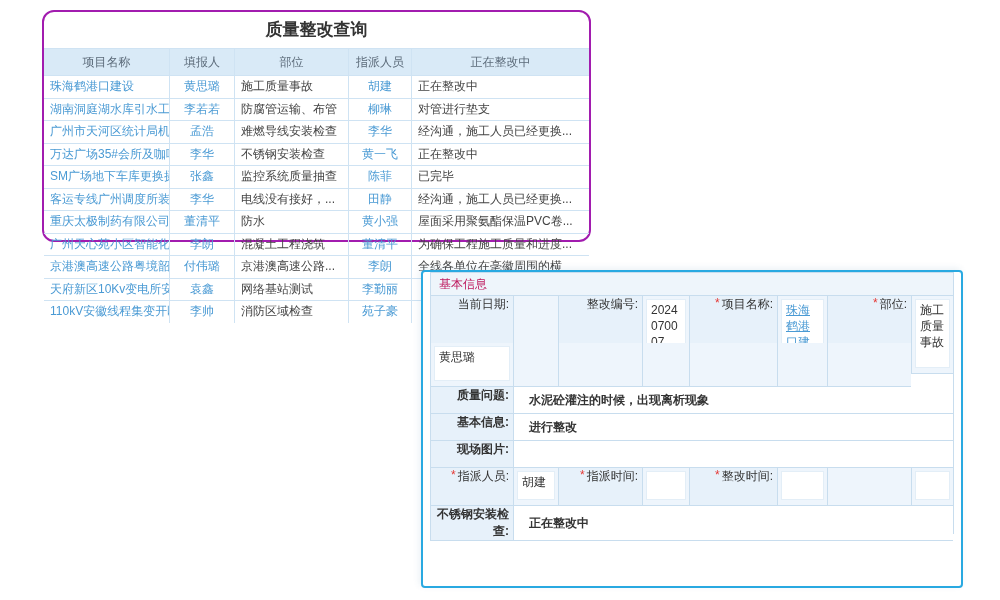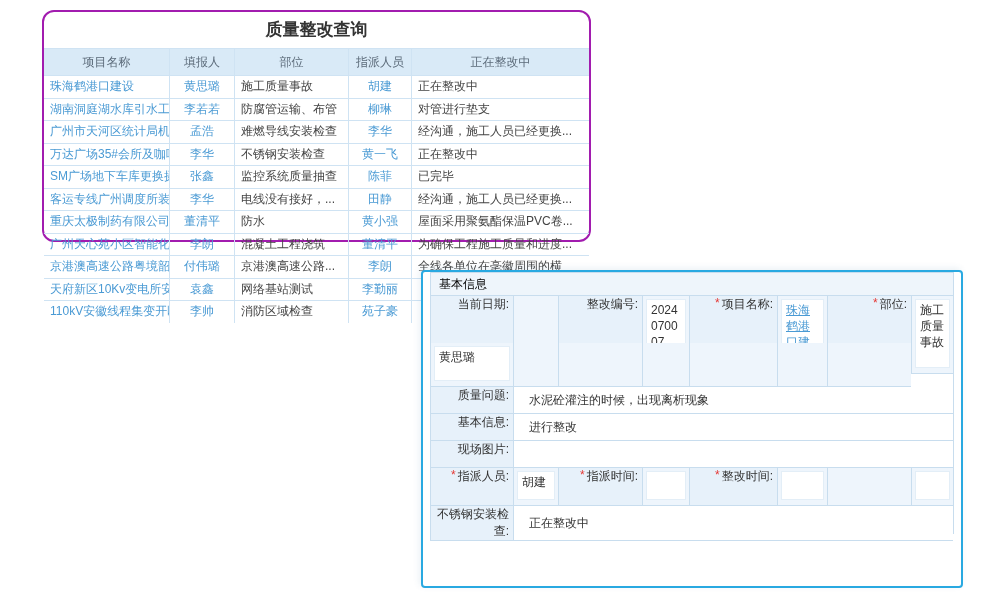--- a/index.html
+++ b/index.html
@@ -19,25 +19,25 @@
   .cell-left{padding-left:6px;color:#444;}
   .cell-center{justify-content:center;}
   .blue-text{color:#4a9ad4;}
   a.proj-link{color:#4a9ad4;text-decoration:none;cursor:pointer;overflow:hidden;white-space:nowrap;}
 
   
   .form-panel{position:absolute;left:421px;top:270px;width:542px;height:318px;
     background:#fff;border:2px solid #29a9e1;border-radius:4px;box-sizing:border-box;z-index:2;
     box-shadow:-2px -2px 6px rgba(60,120,160,0.10);padding:0 7px;}
   .form-title{text-align:center;font-size:16px;font-weight:bold;color:#333;padding:13px 0 11px;}
-  .section-bar{box-sizing:border-box;border:1px solid #c8ddee;background:#eef5fb;color:#000000;
+  .section-bar{box-sizing:border-box;border:1px solid #c8ddee;background:#eef5fb;color:#be185d;
     font-size:12px;height:24px;line-height:23px;padding-left:8px;}
   .fgrid{display:grid;}
   .cols8{grid-template-columns:83px 45px 84px 47px 88px 50px 84px 1fr;}
-  .cols2{grid-template-columns:83px 1fr;}
+  .cols2{grid-template-columns:83px 1fr;font-weight:bold;}
   .fgrid>div{box-sizing:border-box;border-left:1px solid #c8ddee;border-bottom:1px solid #c8ddee;font-size:12px;}
   .fgrid>div:first-child{border-left:1px solid #c8ddee;}
   .frow-outer{border-right:1px solid #c8ddee;}
   .lbl{background:#e7f1fa;color:#333;display:flex;align-items:flex-start;justify-content:flex-end;
     padding-right:4px;text-align:right;}
   .star{color:#e53935;margin-right:2px;}
   .tint{background:#eef5fc;}
   .valbox{background:#eef5fc;padding:3px;}
   .valbox .box{background:#fff;border:1px solid #e3eef7;min-height:calc(100% - 8px);height:calc(100% - 8px);
     padding:2px 4px;font-size:12px;color:#333;word-break:break-all;line-height:1.35;box-sizing:content-box;}

